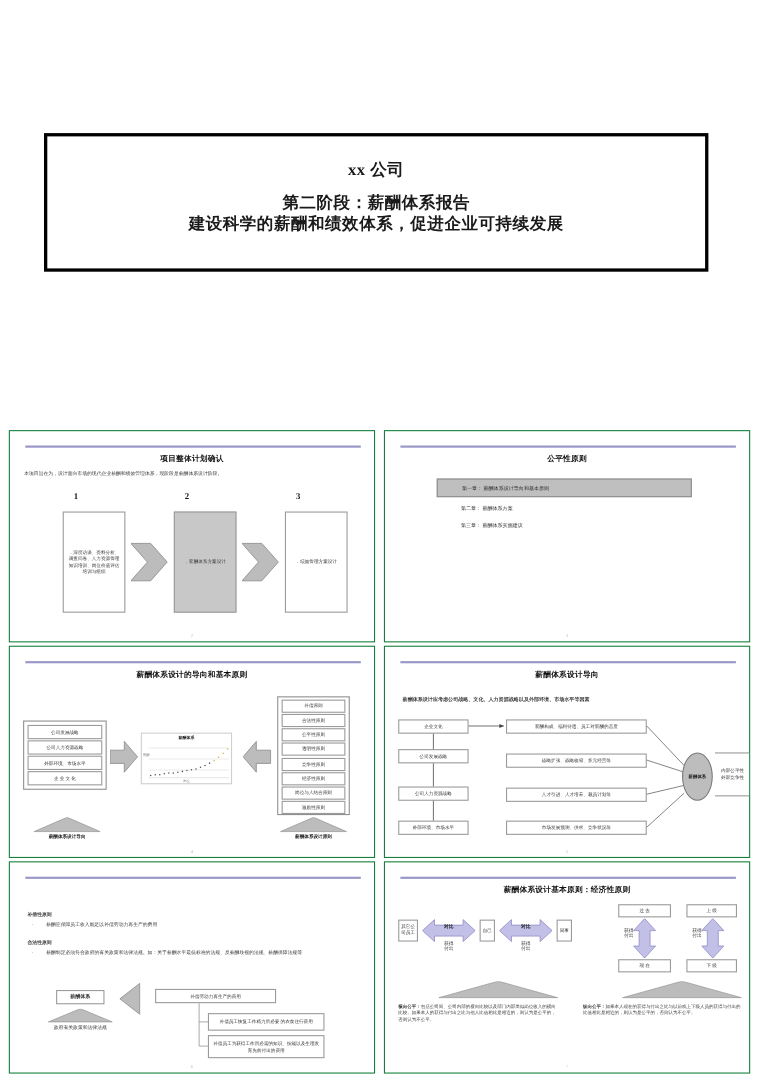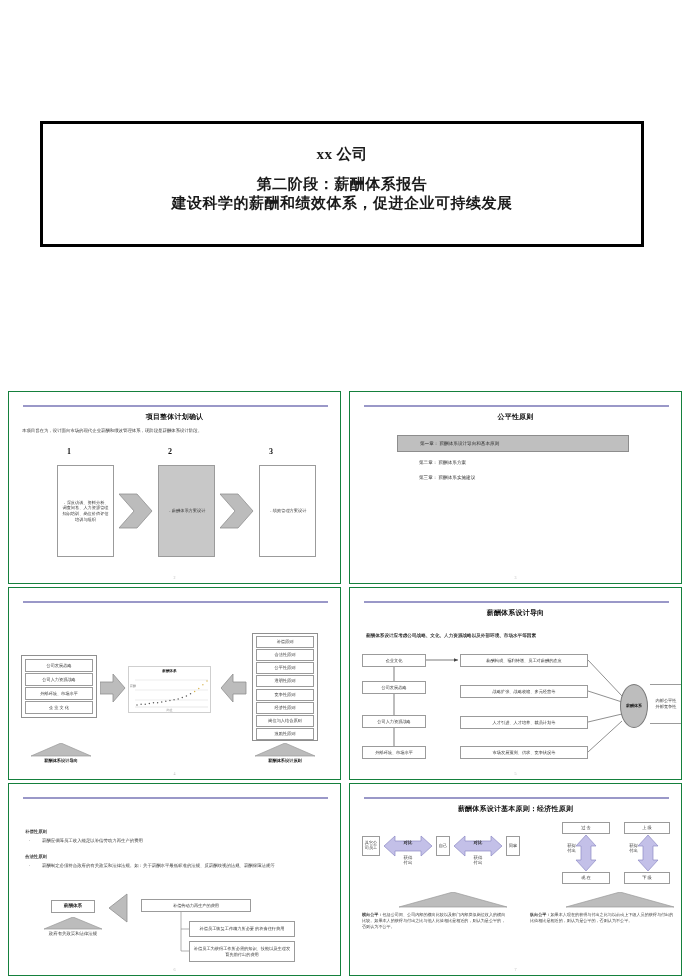--- a/index.html
+++ b/index.html
@@ -127,20 +127,21 @@
       <span>第一章：  薪酬体系设计导向和基本原则</span>
     </div>
     <div class="toc-row" style="left:69px;top:68px;">第二章：  薪酬体系方案</div>
     <div class="toc-row" style="left:69px;top:83px;">第三章：  薪酬体系实施建议</div>
 
     <div class="pageno">3</div>
   </div>
 
   <div class="slide r1 c0">
     <div class="rule"></div>
+    <div class="s-title">薪酬体系设计的导向和基本原则</div>
 
     <div class="box" style="left:12px;top:67px;width:76px;height:63px;background:#fff;border:1px solid #8f8f8f;"></div>
     <div class="box" style="left:16px;top:71px;width:68px;height:13px;">公司发展战略</div>
     <div class="box" style="left:16px;top:85px;width:68px;height:13px;">公司人力资源战略</div>
     <div class="box" style="left:16px;top:99px;width:68px;height:13px;">外部环境、市场水平</div>
     <div class="box" style="left:16px;top:113px;width:68px;height:13px;">企  业  文  化</div>
 
     <div class="box" style="left:243px;top:45px;width:66px;height:108px;background:#fff;border:1px solid #8f8f8f;"></div>
     <div class="box" style="left:247px;top:48px;width:58px;height:12px;">补偿原则</div>
     <div class="box" style="left:247px;top:61px;width:58px;height:12px;">合法性原则</div>

